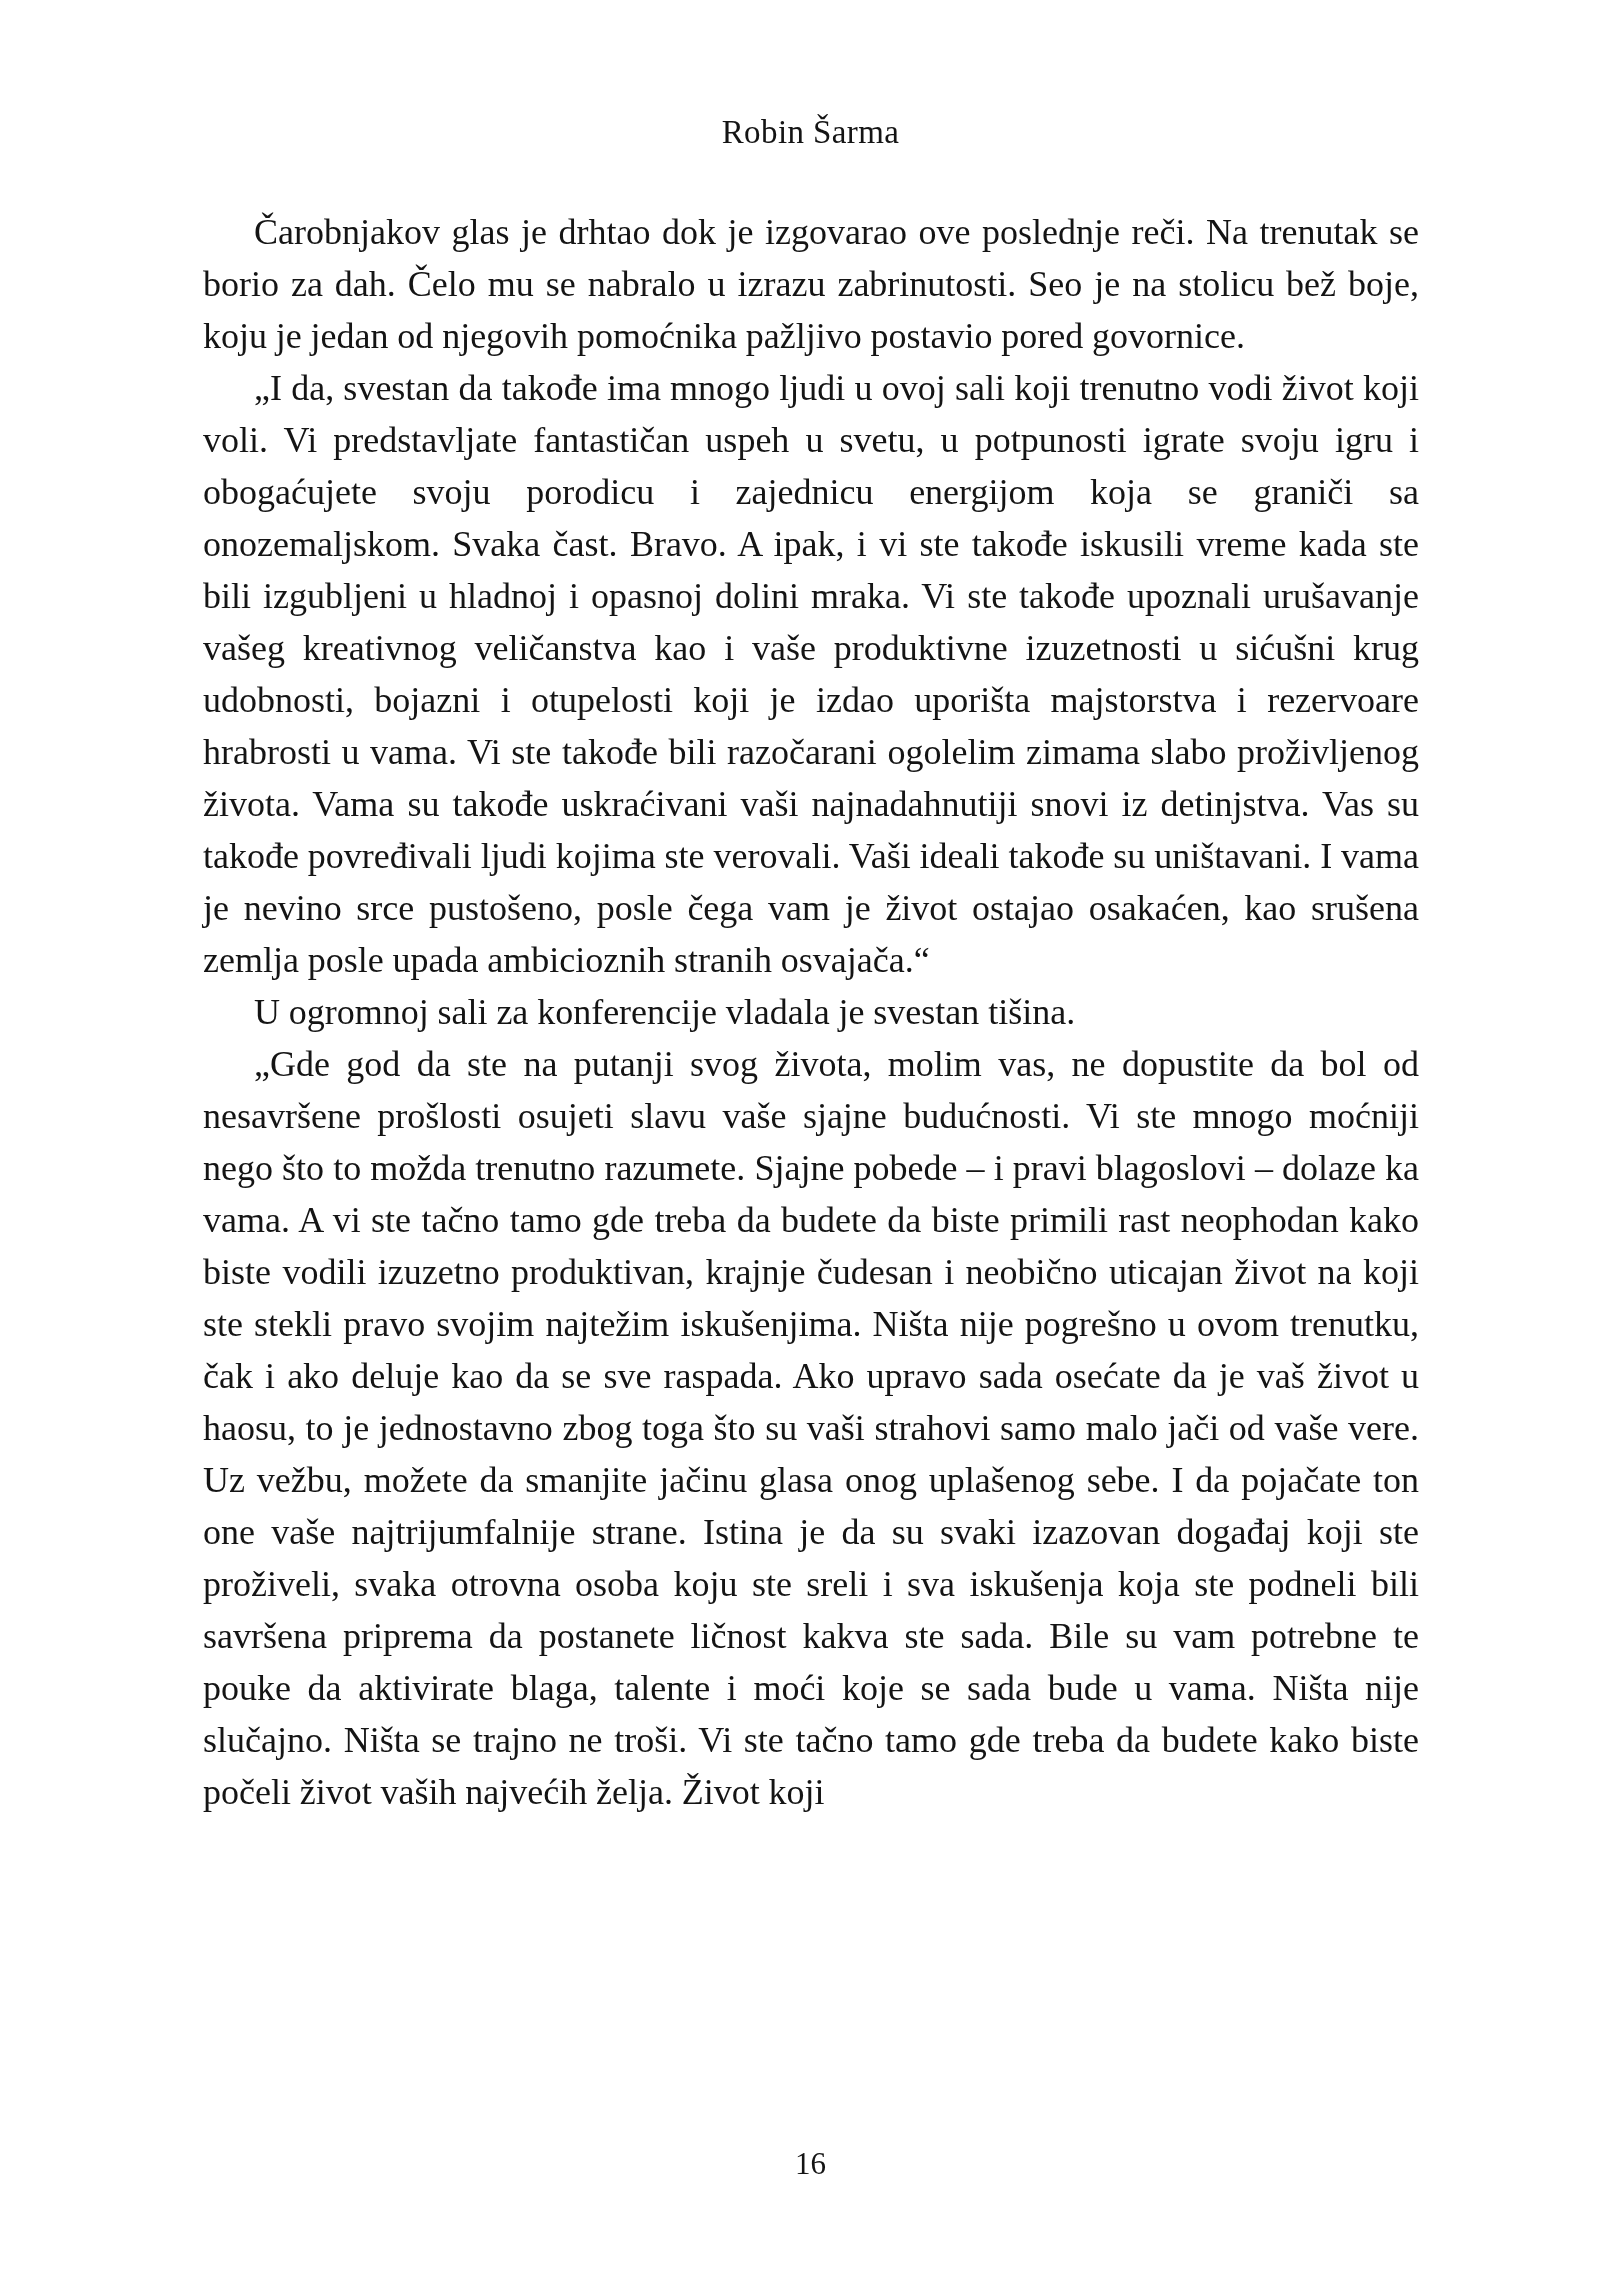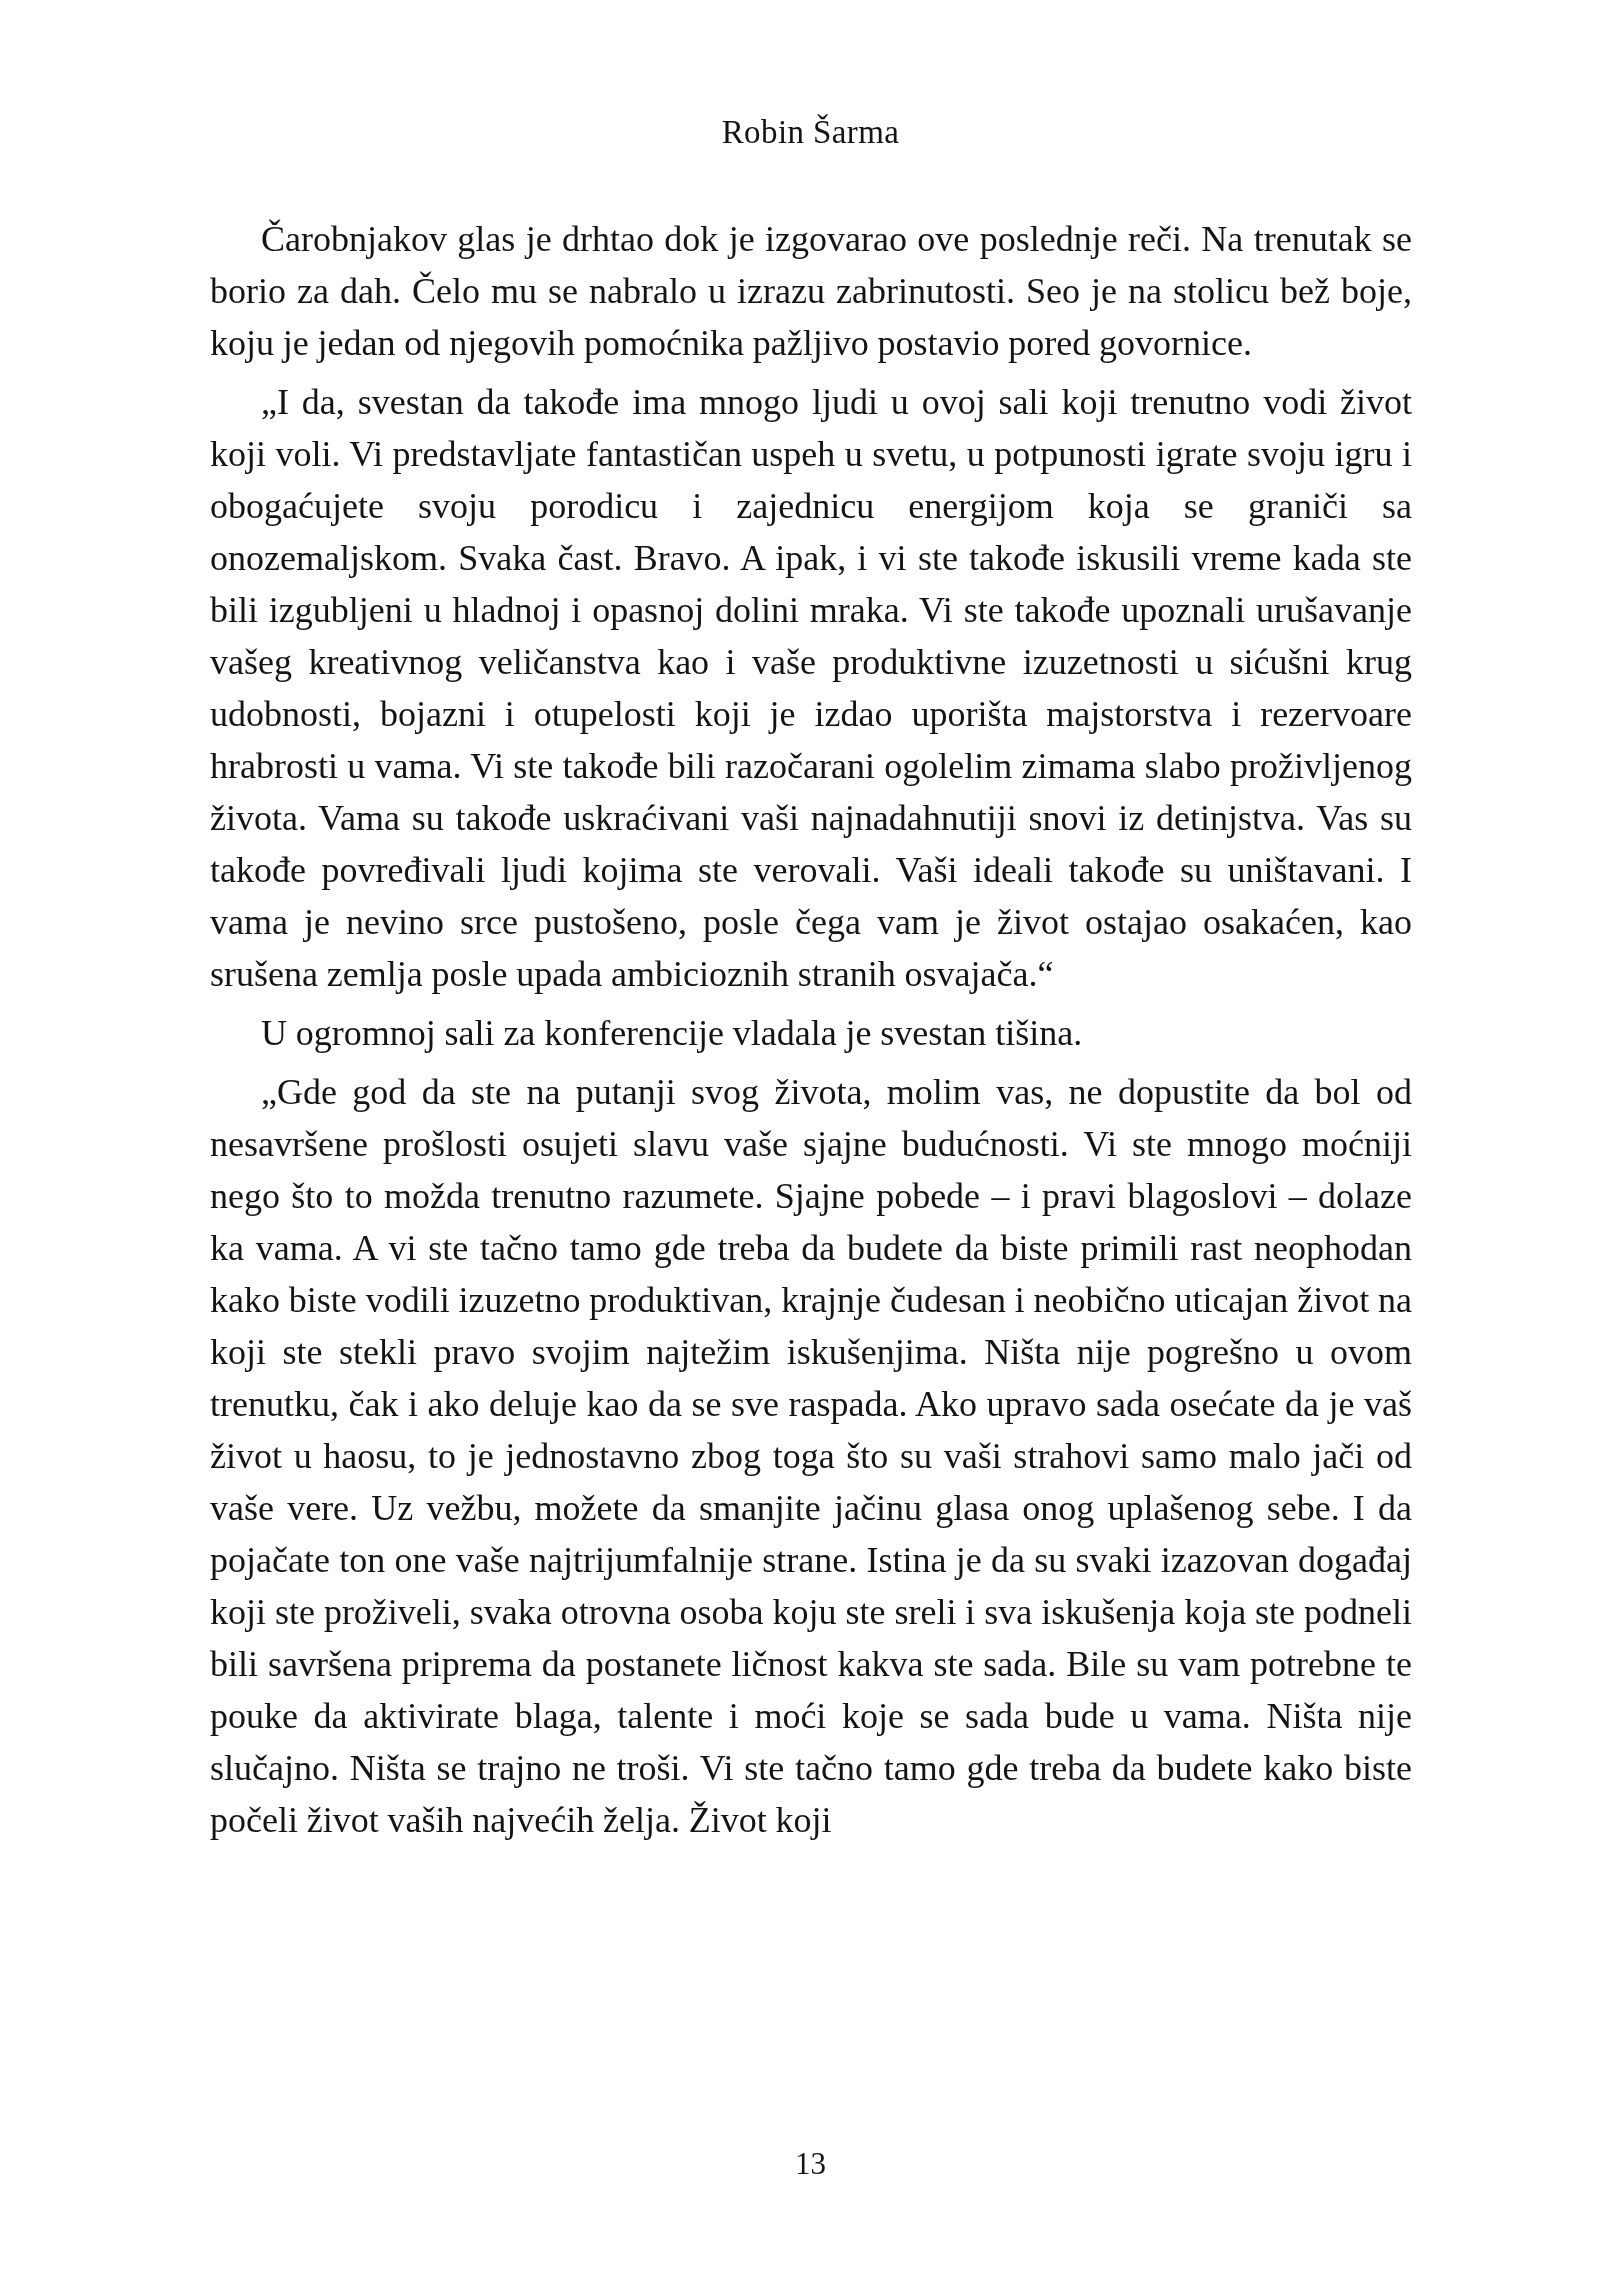--- a/index.html
+++ b/index.html
@@ -33,21 +33,21 @@
     letter-spacing: 0.4px;
     color: #141414;
   }
   .body-block {
     position: absolute;
     top: 206px;
     left: 203px;
     width: 1216px;
   }
   p.para {
-    margin: 7px;
+    margin: 0;
     text-align: justify;
     text-justify: inter-word;
     font-size: 36px;
     line-height: 52px;
     text-indent: 51px;
     color: #141414;
     hyphens: manual;
     word-spacing: -0.2px;
   }
   .folio {
@@ -67,16 +67,16 @@
 
   <div class="running-head">Robin Šarma</div>
 
   <div class="body-block">
     <p class="para">Čarobnjakov glas je drhtao dok je izgovarao ove poslednje reči. Na trenutak se borio za dah. Čelo mu se nabralo u izrazu zabrinutosti. Seo je na stolicu bež boje, koju je jedan od njegovih pomoćnika pažljivo postavio pored govornice.</p>
     <p class="para">„I da, svestan da takođe ima mnogo ljudi u ovoj sali koji trenutno vodi život koji voli. Vi predstavljate fantastičan uspeh u svetu, u potpunosti igrate svoju igru i obogaćujete svoju porodicu i zajednicu energijom koja se graniči sa onozemaljskom. Svaka čast. Bravo. A ipak, i vi ste takođe iskusili vreme kada ste bili izgubljeni u hladnoj i opasnoj dolini mraka. Vi ste takođe upoznali urušavanje vašeg kreativnog veličanstva kao i vaše produktivne izuzetnosti u sićušni krug udobnosti, bojazni i otupelosti koji je izdao uporišta majstorstva i rezervoare hrabrosti u vama. Vi ste takođe bili razočarani ogolelim zimama slabo proživljenog života. Vama su takođe uskraćivani vaši najnadahnutiji snovi iz detinjstva. Vas su takođe povređivali ljudi kojima ste verovali. Vaši ideali takođe su uništavani. I vama je nevino srce pustošeno, posle čega vam je život ostajao osakaćen, kao srušena zemlja posle upada ambicioznih stranih osvajača.“</p>
     <p class="para">U ogromnoj sali za konferencije vladala je svestan tišina.</p>
     <p class="para">„Gde god da ste na putanji svog života, molim vas, ne dopustite da bol od nesavršene prošlosti osujeti slavu vaše sjajne budućnosti. Vi ste mnogo moćniji nego što to možda trenutno razumete. Sjajne pobede – i pravi blagoslovi – dolaze ka vama. A vi ste tačno tamo gde treba da budete da biste primili rast neophodan kako biste vodili izuzetno produktivan, krajnje čudesan i neobično uticajan život na koji ste stekli pravo svojim najtežim iskušenjima. Ništa nije pogrešno u ovom trenutku, čak i ako deluje kao da se sve raspada. Ako upravo sada osećate da je vaš život u haosu, to je jednostavno zbog toga što su vaši strahovi samo malo jači od vaše vere. Uz vežbu, možete da smanjite jačinu glasa onog uplašenog sebe. I da pojačate ton one vaše najtrijumfalnije strane. Istina je da su svaki izazovan događaj koji ste proživeli, svaka otrovna osoba koju ste sreli i sva iskušenja koja ste podneli bili savršena priprema da postanete ličnost kakva ste sada. Bile su vam potrebne te pouke da aktivirate blaga, talente i moći koje se sada bude u vama. Ništa nije slučajno. Ništa se trajno ne troši. Vi ste tačno tamo gde treba da budete kako biste počeli život vaših najvećih želja. Život koji</p>
   </div>
 
-  <div class="folio">13</div>
+  <div class="folio">16</div>
 
 </div>
 
 
 </body></html>

